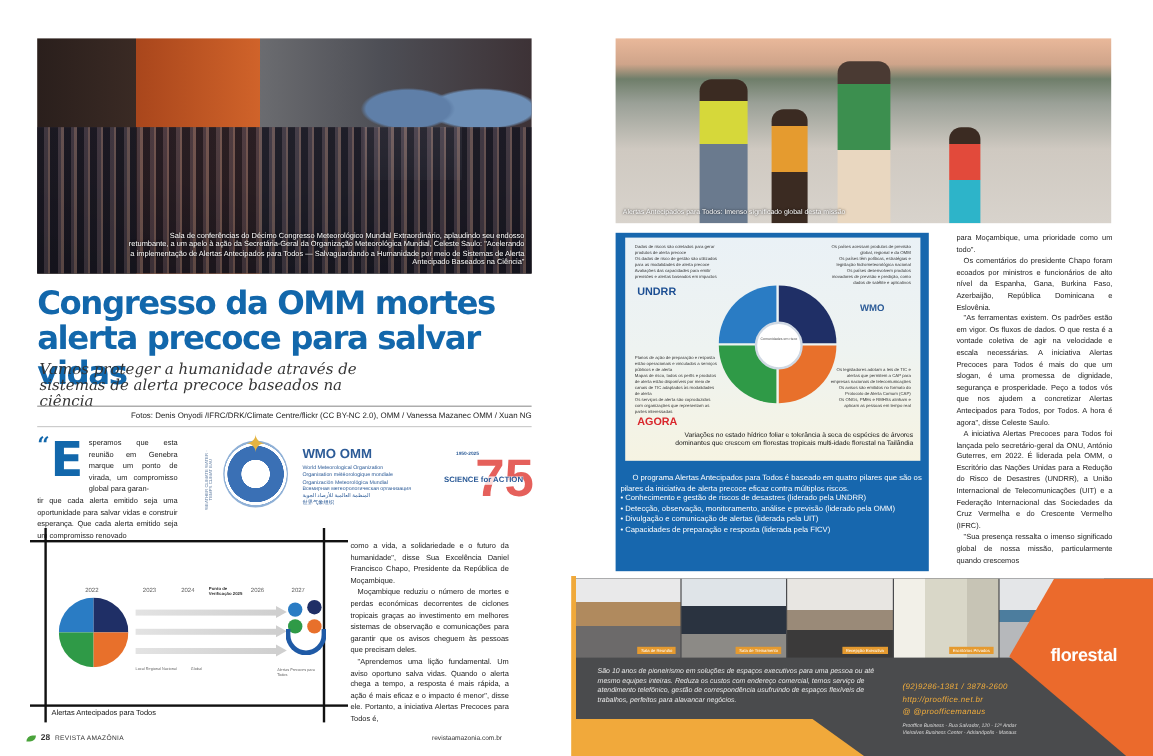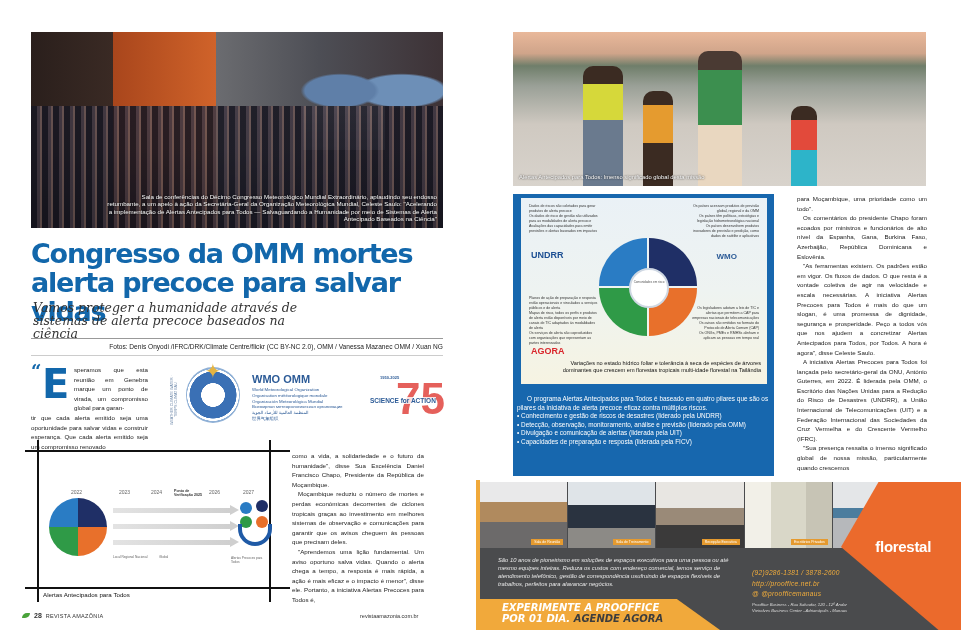--- a/index.html
+++ b/index.html
@@ -303,21 +303,21 @@
   <div class="hero-right-caption">Alertas Antecipados para Todos: Imenso significado global desta missão</div>
 </div>
 
 <div class="abs info-box">
   <div class="info-inner">
     <div class="info-txt" style="left:8px;top:6px;">
       <div>Dados de riscos são coletados para gerar produtos de alerta precoce</div>
       <div>Os dados de risco de gestão são utilizados para as modalidades de alerta precoce</div>
       <div>Avaliações das capacidades para emitir previsões e alertas baseados em impactos</div>
     </div>
-    <div class="info-logo" style="left:10px;top:52px;color:#1d4f93;">UNDRR</div>
+    <div class="info-logo" style="left:10px;top:40px;color:#1d4f93;">UNDRR</div>
 
     <div class="info-txt" style="right:8px;top:6px;text-align:right;">
       <div>Os países acessam produtos de previsão global, regional e da OMM</div>
       <div>Os países têm políticas, estratégias e legislação hidrometeorológica nacional</div>
       <div>Os países desenvolvem produtos inovadores de previsão e predição, como dados de satélite e aplicativos</div>
     </div>
     <div class="info-logo" style="right:30px;top:54px;color:#2c5b97;font-size:8px;">WMO</div>
 
     <div class="quad q-tl"></div>
     <div class="quad q-tr"></div>
@@ -381,17 +381,13 @@
   <div class="ad-contact">
     <div>(92)9286-1381 / 3878-2600</div>
     <div>http://prooffice.net.br</div>
     <div>@ @proofficemanaus</div>
   </div>
   <div class="ad-address">
     <div>Prooffice Business - Rua Salvador, 120 - 12º Andar</div>
     <div>Vieiralves Business Center - Adrianópolis - Manaus</div>
   </div>
   <div class="ad-cta"></div>
-  <div class="ad-cta-text">
-    <div>EXPERIMENTE A PROOFFICE</div>
-    <div><span>POR 01 DIA.</span> <span class="dark">AGENDE AGORA</span></div>
-  </div>
 </div>
 
 </body></html>

